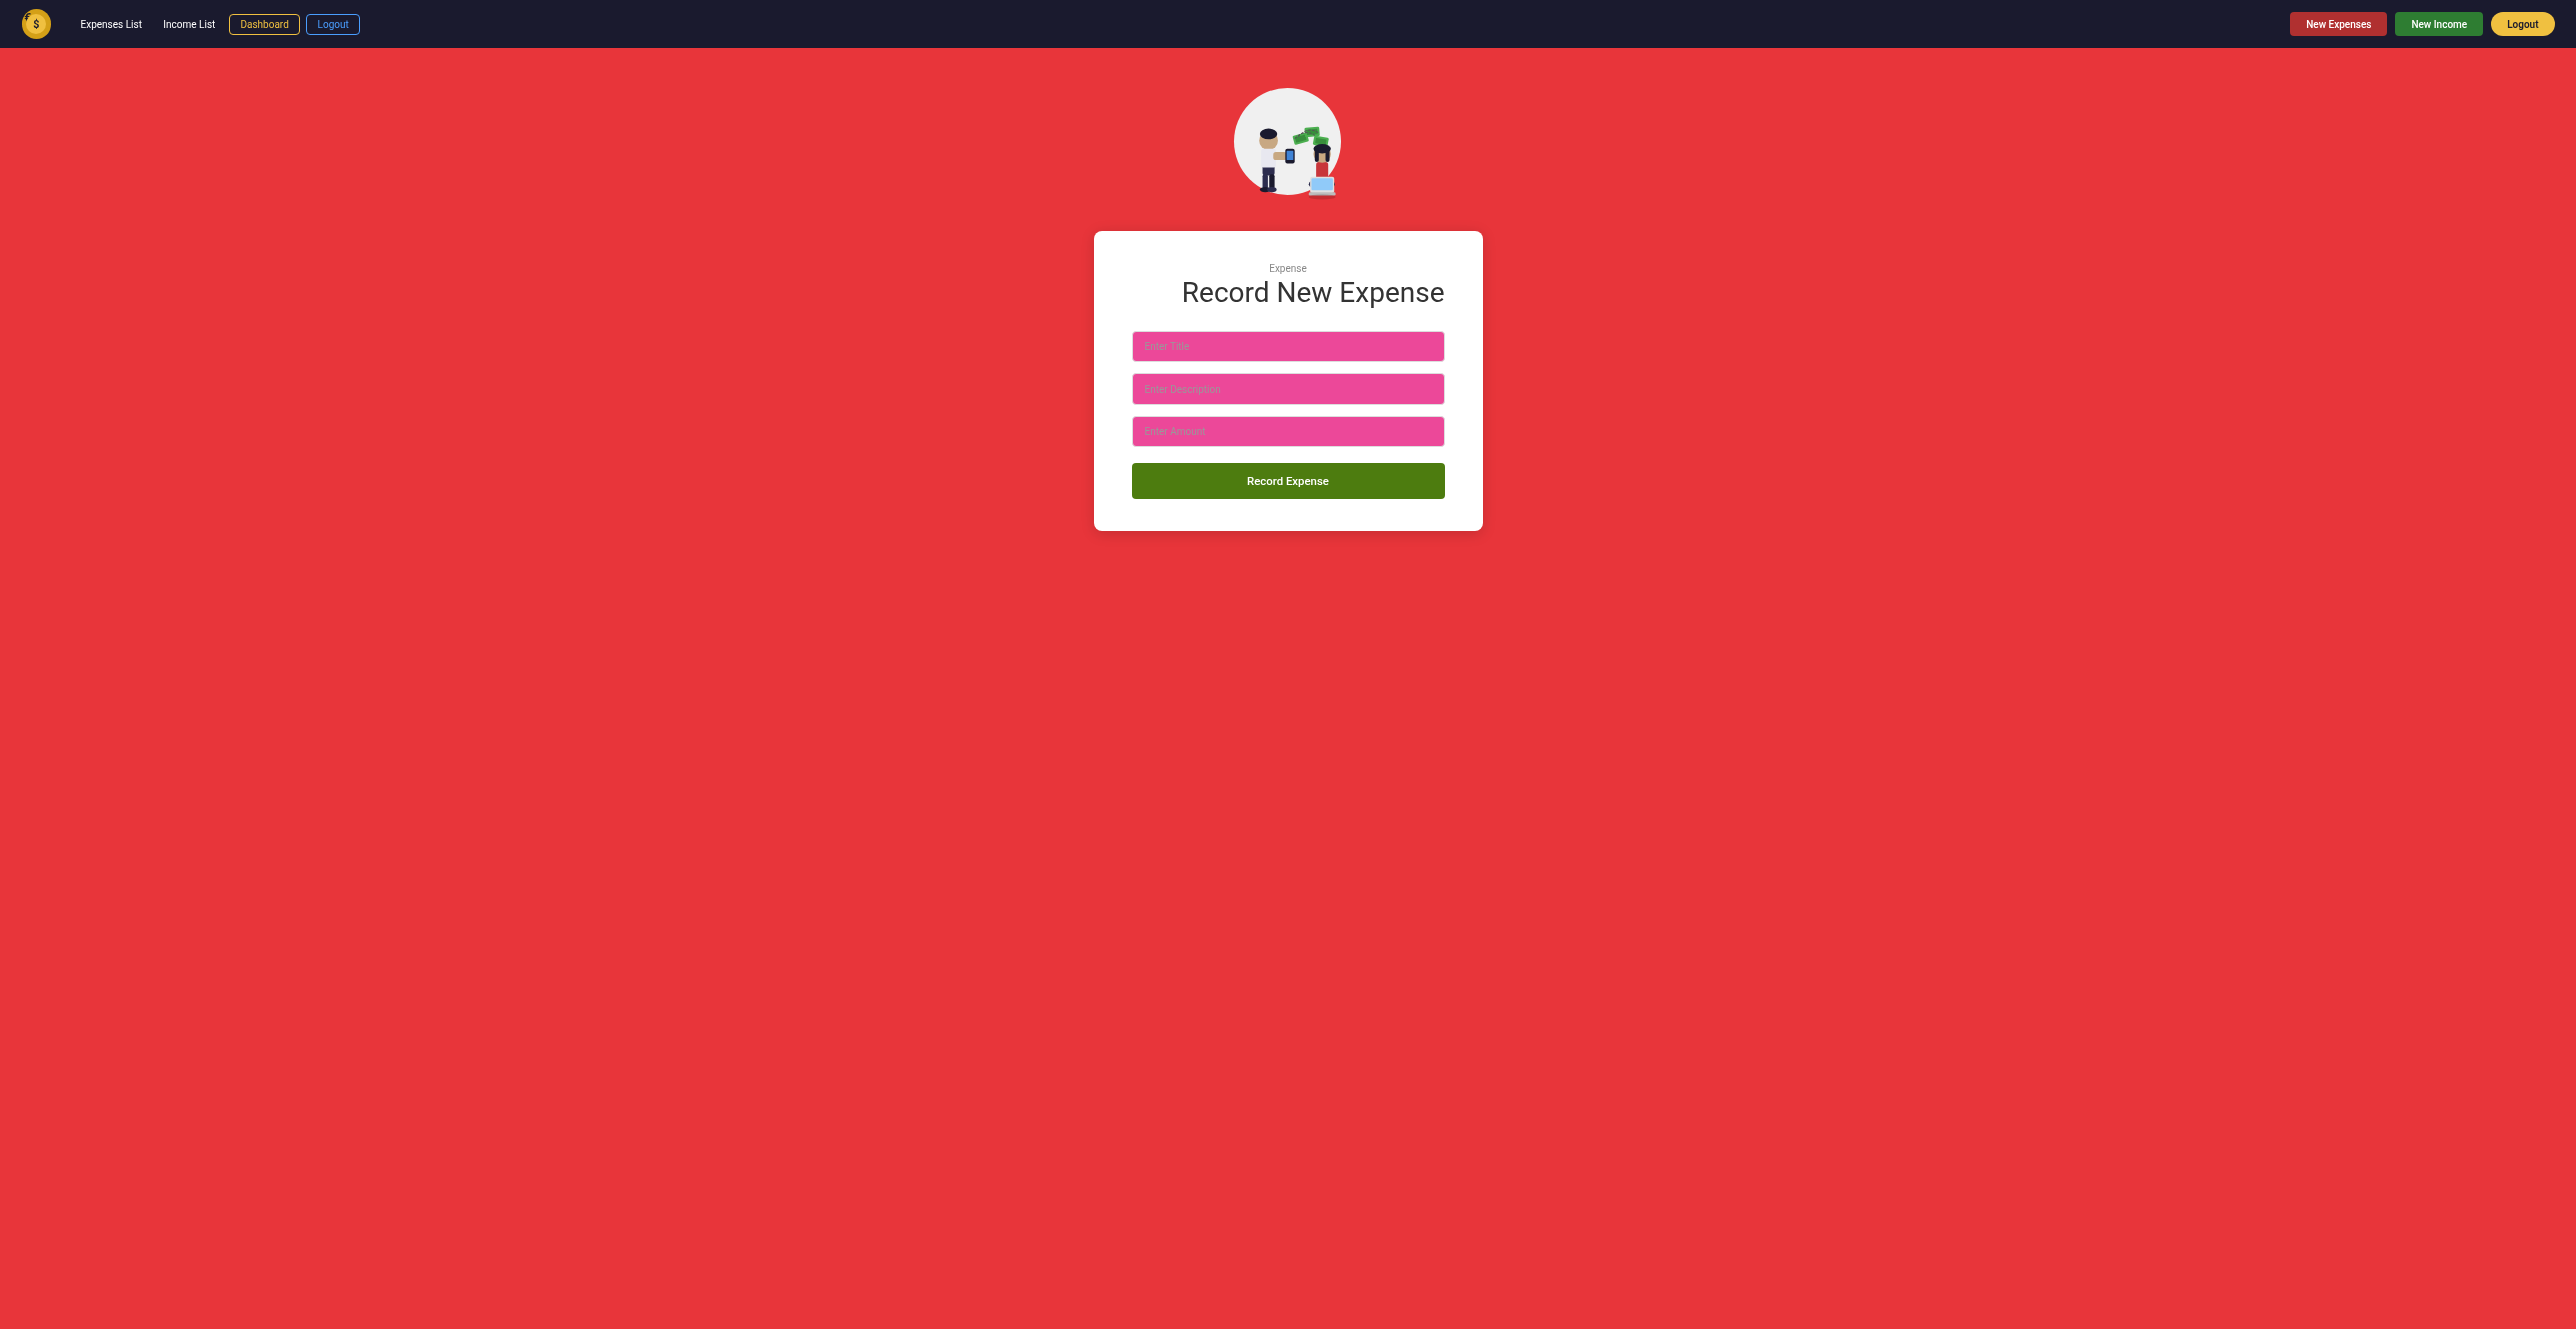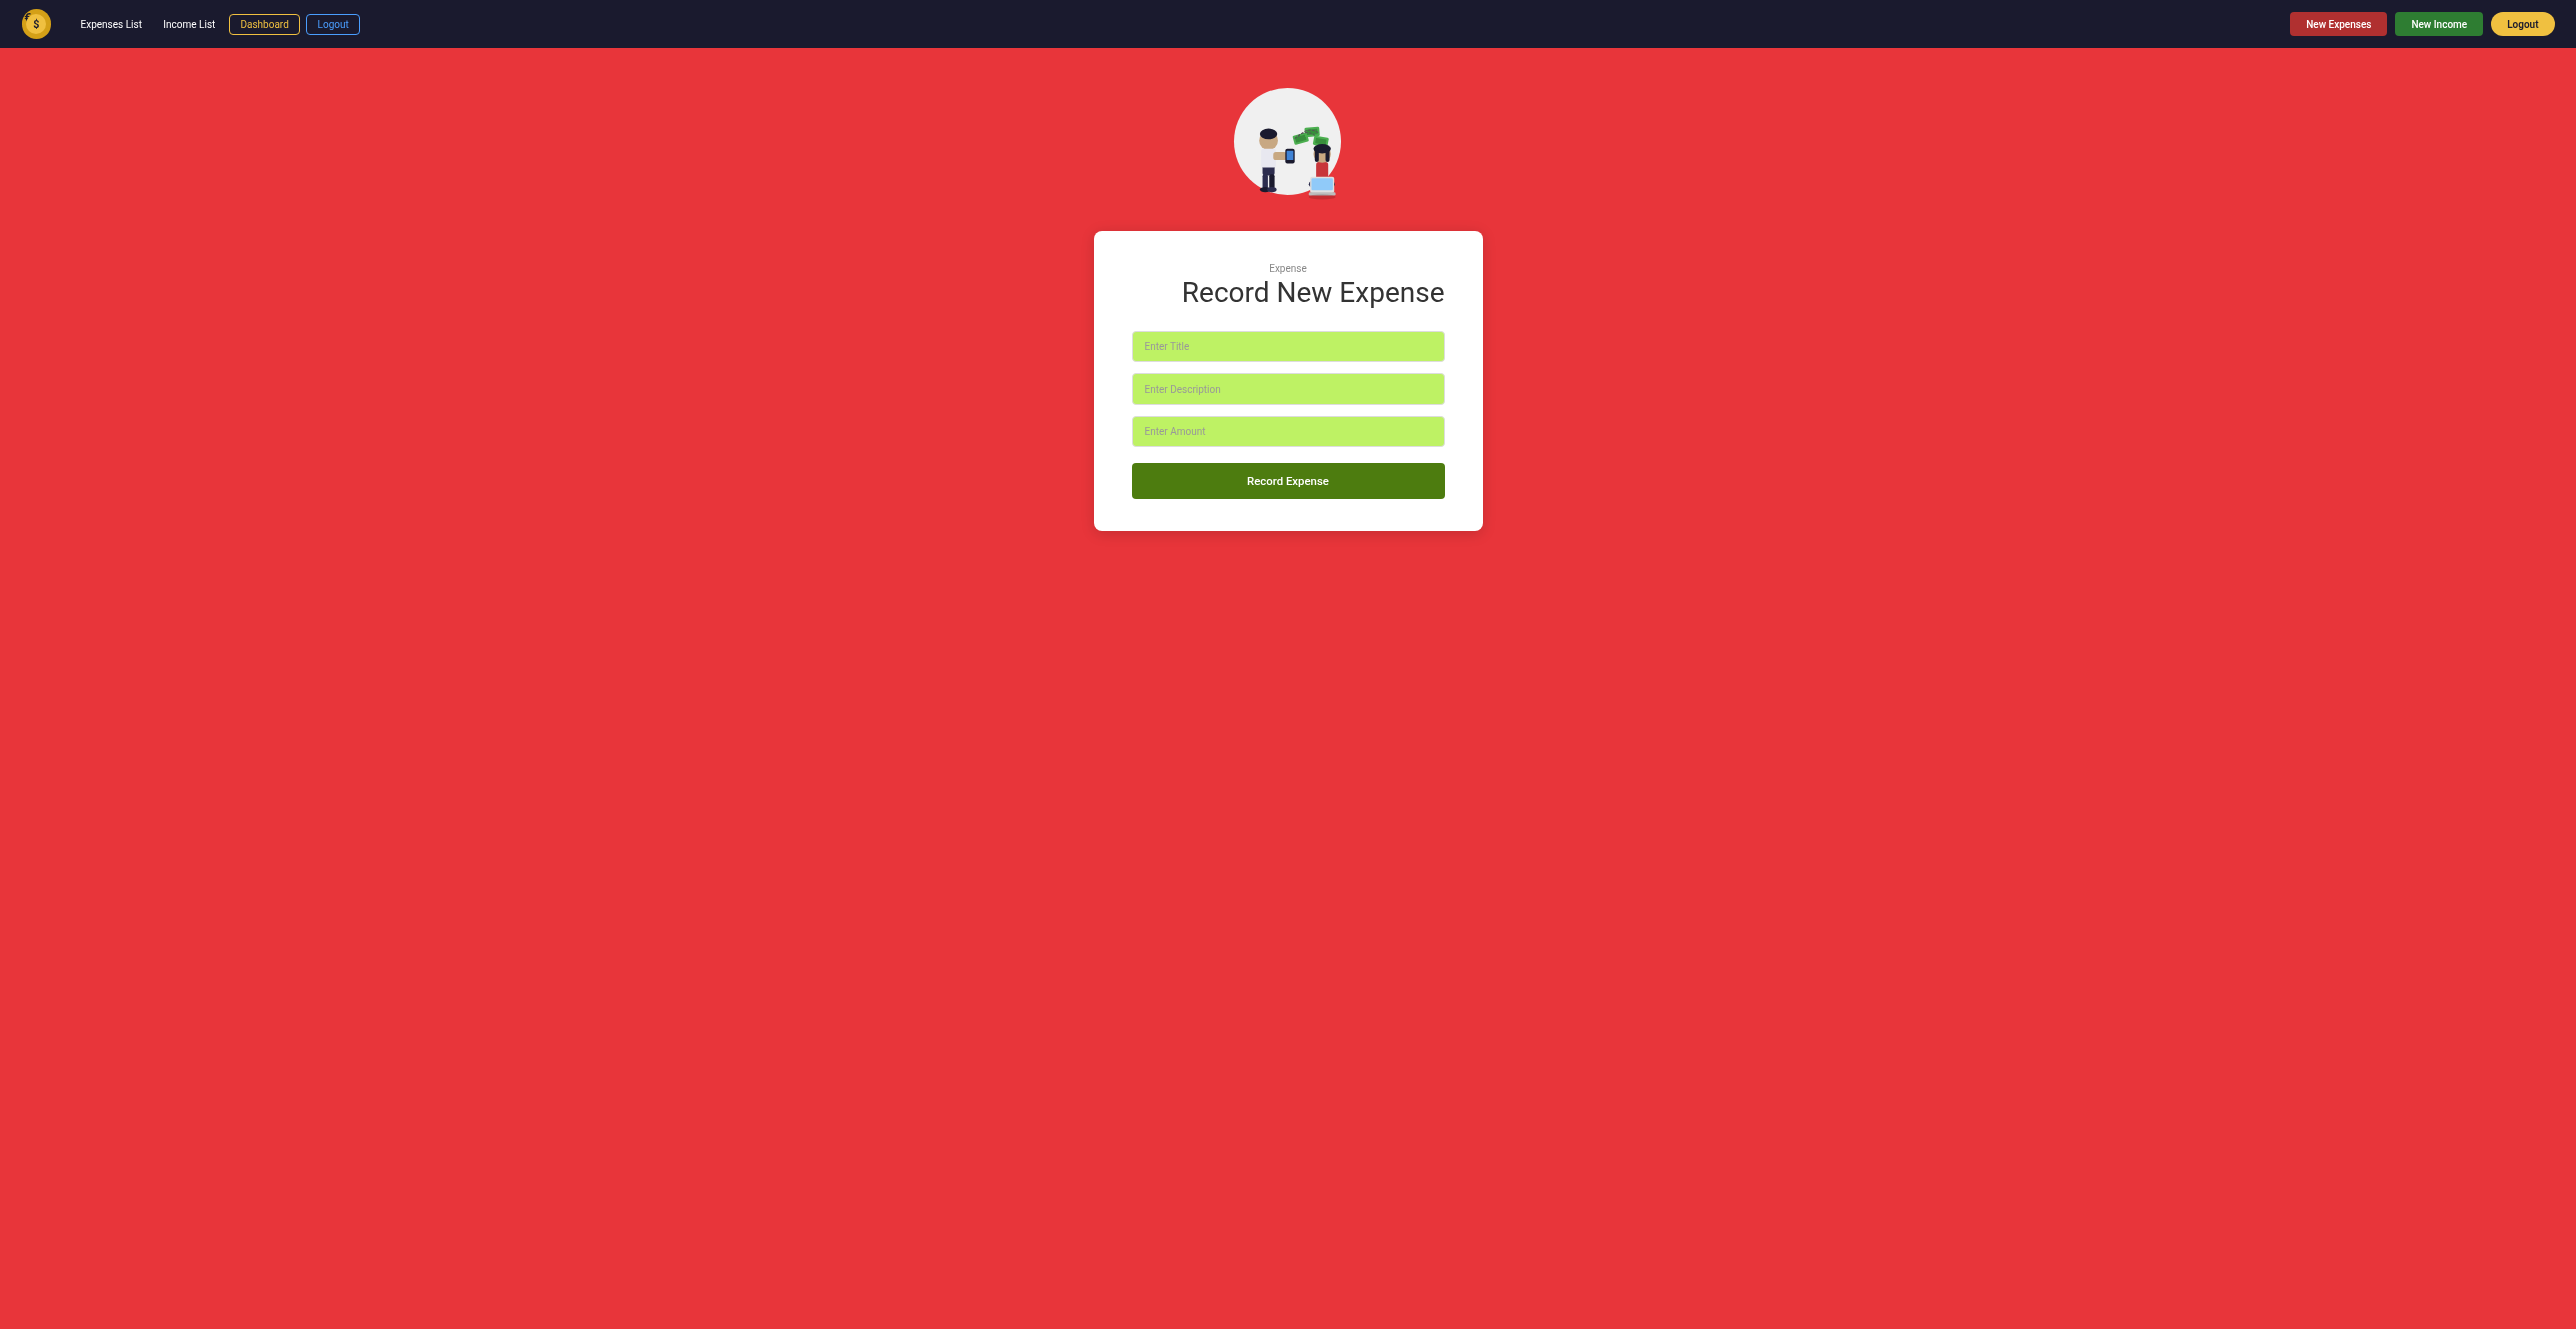--- a/index.html
+++ b/index.html
@@ -211,21 +211,21 @@
 
     .form-input {
       width: 100%;
       padding: 9.4px 12px;
       border: 1px solid #ddd;
       border-radius: 4px;
       font-size: 10px;
       color: #333;
       outline: none;
       font-family: inherit;
-      background: #bef264;
+      background: #ec4899;
     }
 
     .form-input::placeholder {
       color: #999;
     }
 
     .btn-record {
       width: 100%;
       padding: 10.7px;
       background-color: #4d7c0f;

